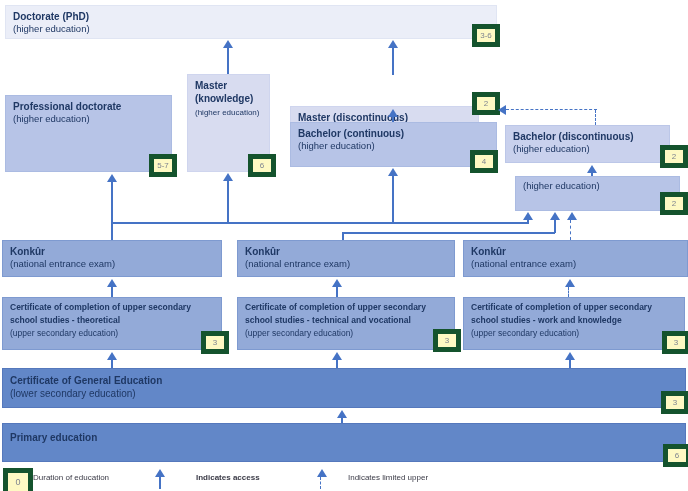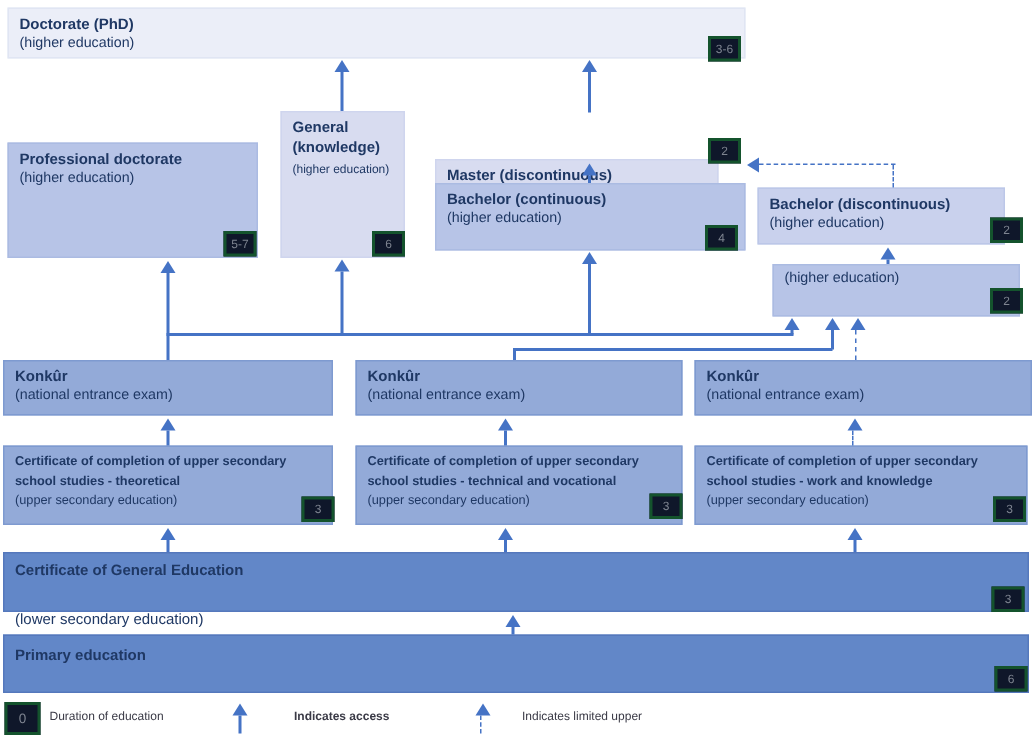--- a/index.html
+++ b/index.html
@@ -13,21 +13,21 @@
   .s.small{font-size:8px;}
   .cert .t{font-size:8.5px;line-height:1.5;}
   .cert .s{font-size:8.5px;line-height:1.5;}
   .fill-top{background:#ebeef8;border:1px solid #e0e5f3;}
   .fill-light{background:#d8dcf0;border:1px solid #cfd5ee;}
   .fill-mid{background:#b7c4e7;border:1px solid #abbbe2;}
   .fill-mid2{background:#c9d1ed;border:1px solid #bcc7e8;}
   .fill-exam{background:#93aad8;border:1px solid #7e9ad0;}
   .fill-dark{background:#6287c8;border:1px solid #5578bc;}
   .badge{
-    position:absolute;background:#0f172a;border:2px solid #14532d;color:#7e8490;
+    position:absolute;background:#fef9c3;border:5px solid #14532d;color:#7e8490;
     font-size:8px;height:13px;line-height:13px;min-width:12px;text-align:center;
     padding:0 3px;box-sizing:content-box;
   }
   .vl{position:absolute;width:1.5px;background:#4573c5;}
   .hl{position:absolute;height:1.5px;background:#4573c5;}
   .vd{position:absolute;width:0;border-left:1.5px dashed #4573c5;}
   .hd{position:absolute;height:0;border-top:1.5px dashed #4573c5;}
   .au{position:absolute;width:0;height:0;
       border-left:5px solid transparent;border-right:5px solid transparent;
       border-bottom:8px solid #4573c5;}
@@ -47,21 +47,21 @@
   </div>
   <div class="badge" style="left:472px;top:24px;">3-6</div>
 
   <div class="box fill-mid" style="left:5px;top:95px;width:167px;height:77px;">
     <span class="t">Professional doctorate</span>
     <span class="s">(higher education)</span>
   </div>
   <div class="badge" style="left:149px;top:154px;">5-7</div>
 
   <div class="box fill-light" style="left:187px;top:74px;width:83px;height:98px;">
-    <span class="t">General</span>
+    <span class="t">Master</span>
     <span class="t">(knowledge)</span>
     <span class="s small" style="margin-top:3px;">(higher education)</span>
   </div>
   <div class="badge" style="left:248px;top:154px;">6</div>
 
   <div class="box fill-light" style="left:290px;top:75px;width:189px;height:33px;margin-top:31px;">
     <span class="t">Master (discontinuous)</span>
     <span class="s">(higher education)</span>
   </div>
   <div class="badge" style="left:472px;top:92px;">2</div>
@@ -109,21 +109,21 @@
   <div class="badge" style="left:433px;top:329px;">3</div>
 
   <div class="box cert fill-exam" style="left:463px;top:297px;width:222px;height:53px;padding-top:3px;">
     <span class="t">Certificate of completion of upper secondary school studies - work and knowledge</span>
     <span class="s">(upper secondary education)</span>
   </div>
   <div class="badge" style="left:662px;top:331px;">3</div>
 
   <div class="box fill-dark" style="left:2px;top:368px;width:684px;height:40px;padding-top:5px;">
     <span class="t">Certificate of General Education</span>
-    <span class="s" style="font-size:10px;margin-top:20px;">(lower secondary education)</span>
+    <span class="s" style="font-size:10px;">(lower secondary education)</span>
   </div>
   <div class="badge" style="left:661px;top:391px;">3</div>
 
   <div class="box fill-dark" style="left:2px;top:423px;width:684px;height:39px;padding-top:7px;">
     <span class="t">Primary education</span>
   </div>
   <div class="badge" style="left:663px;top:444px;">6</div>
 
   <div class="au" style="left:223px;top:40px;"></div>
   <div class="vl" style="left:227px;top:48px;height:26px;"></div>

